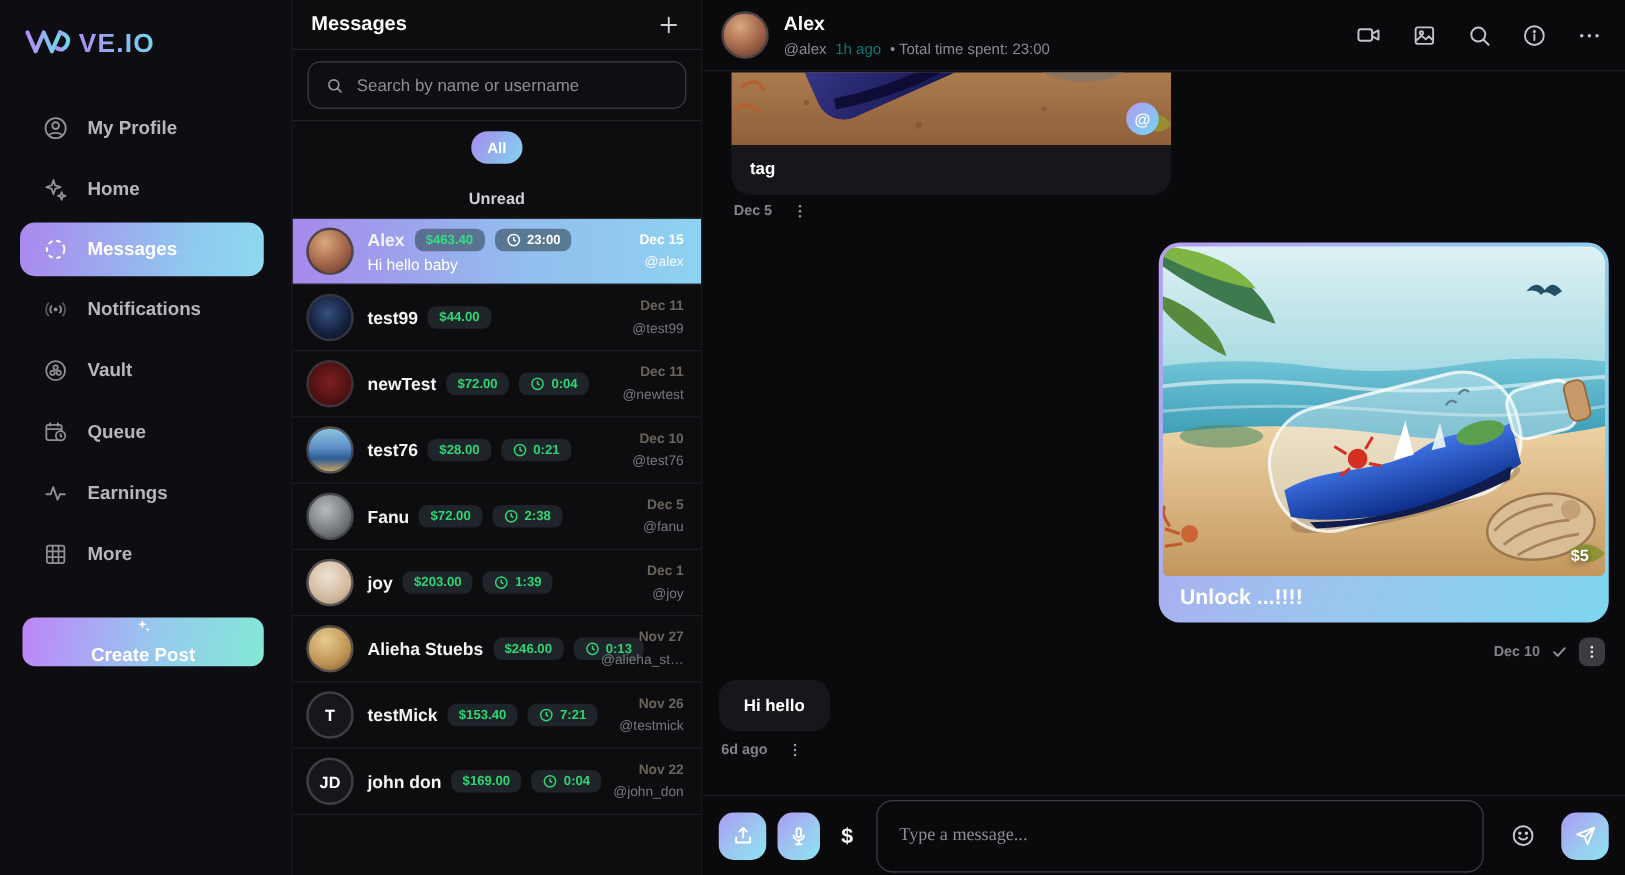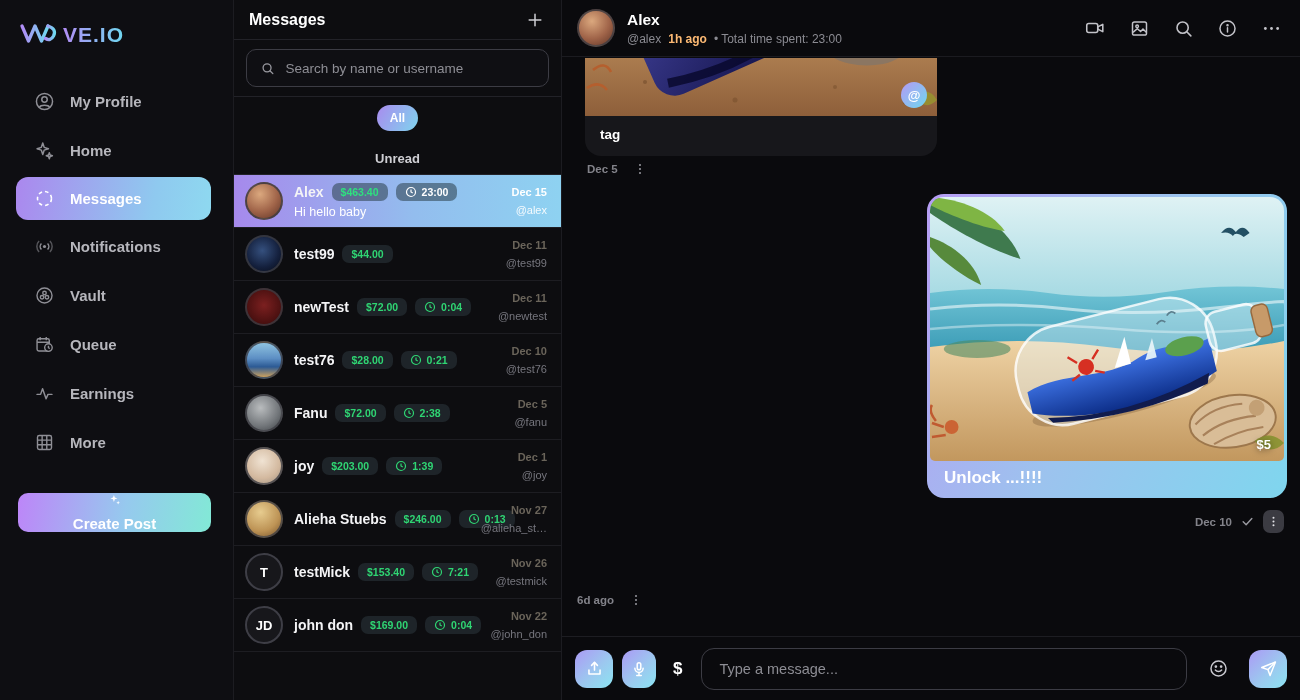--- a/index.html
+++ b/index.html
@@ -62,21 +62,21 @@
   .conv-right { display:flex; flex-direction:column; align-items:flex-end; gap:6px; }
   .conv-date { font-size:11px; font-weight:700; color:#6a645a; white-space:nowrap; }
   .conv-uname { font-size:11px; color:#76767e; white-space:nowrap; }
   .selected .conv-date { color:#fff;padding-left:29px; } .selected .conv-uname { color:rgba(255,255,255,.9); }
 
   
   .chat { flex:1; position:relative; background:#0a0a0d; }
   .chat-header { height:57px; border-bottom:1px solid #1b1b20; display:flex; align-items:center; gap:12px; padding:0 18px 0 15px; }
   .chat-title { font-size:15.5px; font-weight:800; }
   .chat-meta { display:flex; gap:7px; align-items:center; font-size:12px; margin-top:3px; }
-  .meta-uname { color:#8b8b92; } .meta-ago { color:#fdba74; font-weight:700; } .meta-spent { color:#8b8b92; }
+  .meta-uname { color:#8b8b92; } .meta-ago { color:#0f766e; font-weight:400; } .meta-spent { color:#8b8b92; }
   .header-icons { margin-left:auto; display:flex; gap:23px; align-items:center; color:#c3c3c9; }
   .header-icons span { display:flex; cursor:pointer; }
   .chat-body { position:absolute; top:58px; bottom:64px; left:0; right:0; overflow:hidden; }
   .bubble-img { position:absolute; left:23px; top:-46px; width:352px; background:#17171b;
     border-radius:16px; overflow:hidden; }
   .b1-media { height:104px; position:relative; }
   .b1-media svg { display:block; width:100%; height:100%; }
   .at-badge { position:absolute; right:10px; bottom:8px; width:26px; height:26px; border-radius:50%;
     background:linear-gradient(135deg,#b49af3,#6fd8f0); display:flex; align-items:center; justify-content:center;
     font-size:13px; font-weight:800; color:#fff; cursor:pointer; }
@@ -98,22 +98,22 @@
     display:flex; align-items:center; justify-content:center; cursor:pointer; }
   .bubble-text { position:absolute; left:13px; top:486px; background:#17171b; border-radius:14px;
     padding:13px 20px; font-size:13.5px; font-weight:600; color:#fff; }
   .chat-input { position:absolute; bottom:0; left:0; right:0; height:64px; border-top:1px solid #1d1d22;
     background:#0a0a0d; display:flex; align-items:center; gap:9px; padding:0 13px; }
   .grad-btn { width:38px; height:38px; border-radius:12px; flex-shrink:0; cursor:pointer;
     background:linear-gradient(135deg,#ab9af5 0%,#9cc8ef 55%,#8be4f2 100%);
     display:flex; align-items:center; justify-content:center; color:#fff; }
   .grad-btn.mic { width:34px; }
   .dollar-btn { color:#fff; font-size:17px; font-weight:700; margin:0 10px 0 8px; cursor:pointer; }
-  .msg-input { flex:1; height:42px; border:1px solid #3c3c44; border-radius:13px; background:transparent;
-    color:#ddd; padding:0 17px; font-size:14.5px; outline:none; font-family:Liberation Sans, sans-serif; }
+  .msg-input { flex:1; height:58px; border:1px solid #3c3c44; border-radius:13px; background:transparent;
+    color:#ddd; padding:0 17px; font-size:14.5px; outline:none; font-family:Liberation Serif, serif; }
   .msg-input::placeholder { color:#8d8d94; }
   .emoji-btn { color:#c9c9cf; margin:0 11px 0 12px; display:flex; cursor:pointer; }
 </style>
 </head>
 <body>
 
 <div class="app">
 
   <div class="sidebar">
     <div class="logo">
@@ -593,20 +593,21 @@
           </span>
         <span class="kebab-btn">
             <svg width="13" height="13" viewBox="0 0 24 24" fill="currentColor">
               <circle cx="12" cy="5" r="1.9"></circle>
               <circle cx="12" cy="12" r="1.9"></circle>
               <circle cx="12" cy="19" r="1.9"></circle>
             </svg>
           </span>
       </div>
 
+      <div class="bubble-text">Hi hello</div>
       <div class="stamp-row" style="left:15px; top:535px;">
         <span>6d ago</span>
         <span class="kebab">
             <svg width="14" height="14" viewBox="0 0 24 24" fill="currentColor">
               <circle cx="12" cy="5" r="1.7"></circle>
               <circle cx="12" cy="12" r="1.7"></circle>
               <circle cx="12" cy="19" r="1.7"></circle>
             </svg>
           </span>
       </div>

